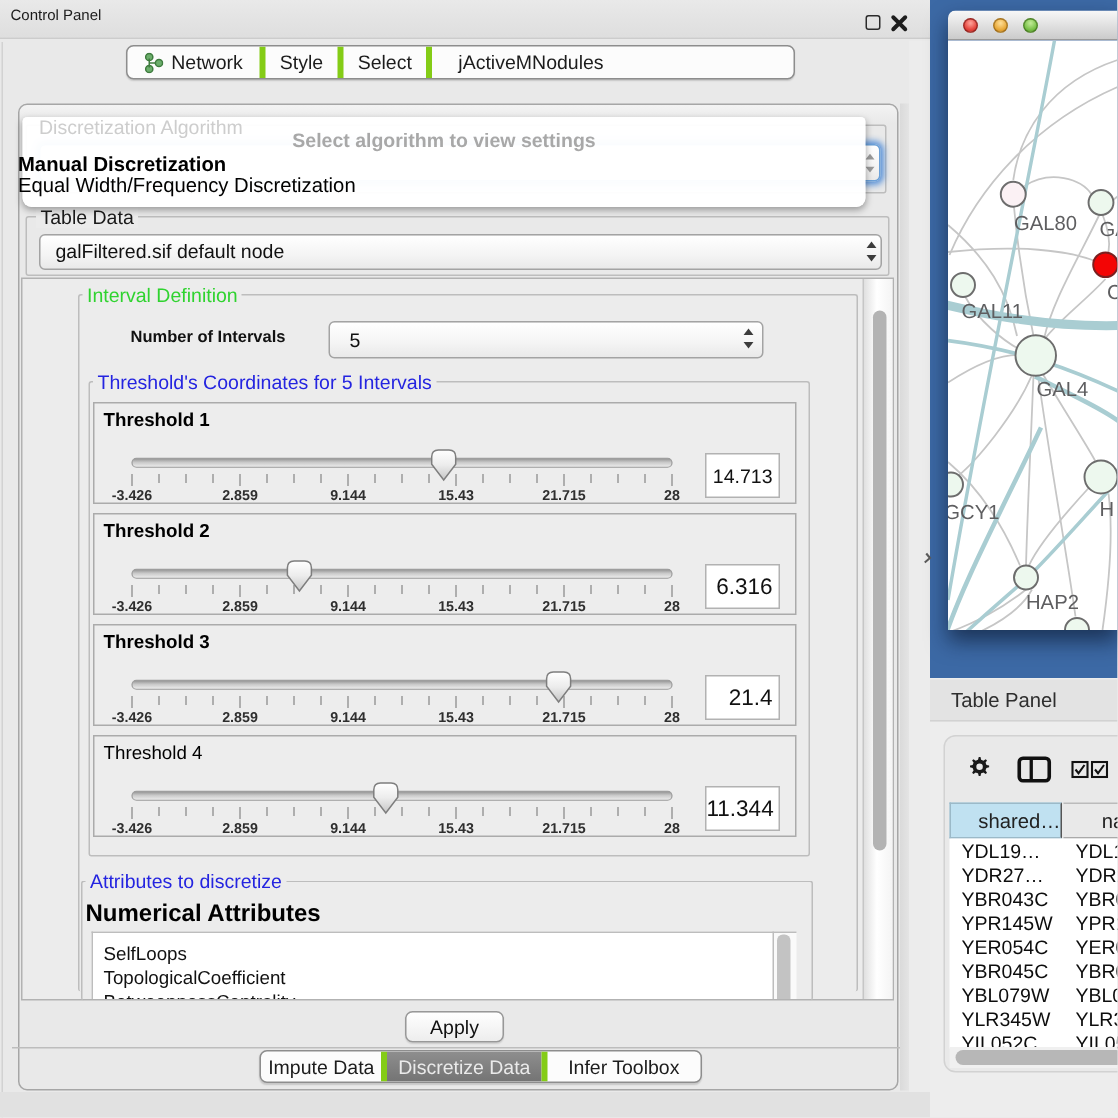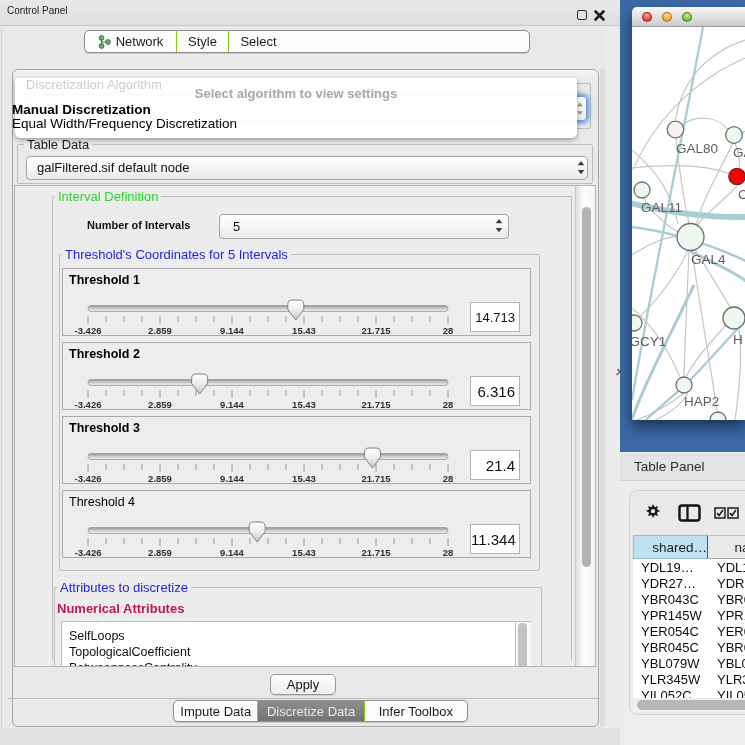--- a/index.html
+++ b/index.html
@@ -1,20 +1,20 @@
 <!DOCTYPE html>
 <html><head><meta charset="utf-8"><style>
 *{margin:0;padding:0;box-sizing:border-box}
 body{width:745px;height:745px;position:relative;overflow:hidden;
  font-family:"Liberation Sans",sans-serif;background:#e7e7e7}
 .abs{position:absolute}
 .seg{position:absolute;display:flex;border:1px solid #8d8d8d;border-radius:5px;
  background:#fcfcfc;overflow:hidden;box-shadow:0 1px 1px rgba(0,0,0,0.15)}
 .seg div{display:flex;align-items:center;justify-content:center;font-size:13px;color:#1c1c1c;
- border-right:1px solid #84cc16}
+ border-right:4px solid #84cc16}
 .seg div:last-child{border-right:none}
 .seg .on{background:linear-gradient(#8e8e8e,#747474);color:#eaeaea}
 .grouplab{position:absolute;font-size:13px;background:#ececec;padding:0 3px;z-index:3}
 .gborder{position:absolute;border:1px solid #bdbdbd;border-radius:2px}
 .combo{position:absolute;border:1px solid #a3a3a3;border-radius:4px;
  background:linear-gradient(#ffffff,#f4f4f4 60%,#e9e9e9);font-size:13px;color:#111}
 </style></head><body>
 <div class="abs" style="left:0;top:0;width:620px;height:745px;background:#e9e9e9"></div>
 <div class="abs" style="left:1px;top:28px;width:1px;height:717px;background:#d2d2d2"></div>
 <div class="abs" style="left:0;top:0;width:620px;height:26px;background:linear-gradient(#e9e9e9,#dedede);border-bottom:1px solid #cccccc"></div>
@@ -25,20 +25,21 @@
   </svg>
 <div class="seg" style="left:84px;top:30px;width:446px;height:23px">
 <div style="width:92px"><svg width="13" height="14" style="margin-right:5px">
         <circle cx="3.5" cy="3" r="2.4" fill="#6cae6c" stroke="#3f7c3f"></circle>
         <circle cx="3.5" cy="11" r="2.4" fill="#6cae6c" stroke="#3f7c3f"></circle>
         <circle cx="10" cy="7" r="2.4" fill="#6cae6c" stroke="#3f7c3f"></circle>
         <path d="M3.5,4 L3.5,10 M4,7 L8,7" stroke="#3f7c3f" stroke-width="1"></path>
       </svg>Network</div>
 <div style="width:52px">Style</div>
 <div style="width:59px">Select</div>
+<div style="width:132px">jActiveMNodules</div>
 </div>
 <div class="abs" style="left:12px;top:69px;width:587px;height:658px;border:1px solid #a6a6a6;border-radius:6px;background:linear-gradient(#f3f3f3,#e9e9e9 12px)"></div>
 <div class="gborder" style="left:17px;top:83px;width:574px;height:46px"></div>
 <div class="grouplab" style="left:23px;top:77px;color:#cdcdcd;background:transparent;z-index:12">Discretization Algorithm</div>
 <div class="combo" style="left:26px;top:96px;width:561px;height:25px;border:1.5px solid #6aa0d8;box-shadow:0 0 4px 2px rgba(80,140,215,0.95)"></div>
 <svg class="abs" style="left:575px;top:101px" width="10" height="16">
     <path d="M5,1.5 L8,5.3 L2,5.3 Z" fill="#9a9a9a"></path>
     <path d="M5,14 L8,10.2 L2,10.2 Z" fill="#9a9a9a"></path>
   </svg>
 <div class="gborder" style="left:17px;top:144px;width:576px;height:40px"></div>
@@ -244,21 +245,21 @@
       <text x="169" y="64.5" font-size="9.5" font-weight="bold" fill="#2e2e2e" text-anchor="middle" font-family="Liberation Sans, sans-serif">9.144</text>
       <text x="241" y="64.5" font-size="9.5" font-weight="bold" fill="#2e2e2e" text-anchor="middle" font-family="Liberation Sans, sans-serif">15.43</text>
       <text x="313" y="64.5" font-size="9.5" font-weight="bold" fill="#2e2e2e" text-anchor="middle" font-family="Liberation Sans, sans-serif">21.715</text>
       <text x="385" y="64.5" font-size="9.5" font-weight="bold" fill="#2e2e2e" text-anchor="middle" font-family="Liberation Sans, sans-serif">28</text>
       <path d="M186.2,40.5 L186.2,35.5 Q186.2,31 190.7,31 L197.7,31 Q202.2,31 202.2,35.5 L202.2,40.5 L194.2,51 Z" fill="url(#thg)" stroke="#7e7e7e" stroke-width="1"></path>
     </svg>
     <div style="position:absolute;left:407px;top:33px;width:50px;height:30px;background:#fff;border:1px solid #b2b2b2;font-size:15px;color:#111;text-align:right;padding:0 4px 0 0;line-height:29px">11.344</div>
   </div>
 <div class="gborder" style="left:54px;top:587px;width:488px;height:80px;border-bottom:none"></div>
 <div class="grouplab" style="left:57px;top:580px;color:#2424e0">Attributes to discretize</div>
-<div class="abs" style="left:57px;top:601px;font-size:13px;font-weight:bold;color:#be185d">Numerical Attributes</div>
+<div class="abs" style="left:57px;top:601px;font-size:16px;font-weight:bold;color:#000000">Numerical Attributes</div>
 <div class="abs" style="left:61px;top:621px;width:455px;height:45px;background:#fff;border:1px solid #bdbdbd;border-bottom:none;overflow:hidden;font-size:12.5px;color:#111">
     <div style="padding:6px 0 0 7px;line-height:16.2px">SelfLoops<br>TopologicalCoefficient<br>BetweennessCentrality</div>
   </div>
 <div class="abs" style="left:516px;top:621px;width:15px;height:45px;background:#fafafa;border-top:1px solid #bdbdbd"></div>
 <div class="abs" style="left:518px;top:623px;width:9px;height:43px;background:#c3c3c3;border-radius:4px 4px 0 0"></div>
 <div class="abs" style="left:270px;top:674px;width:66px;height:21px;border:1px solid #989898;border-radius:5px;background:linear-gradient(#ffffff,#ededed);font-size:13px;color:#111;text-align:center;line-height:19px;box-shadow:0 1px 1px rgba(0,0,0,0.12)">Apply</div>
 <div class="abs" style="left:8px;top:698px;width:597px;height:1px;background:#bdbdbd"></div>
 <div class="seg" style="left:173px;top:700px;width:295px;height:22px">
 <div style="width:85px">Impute Data</div>
 <div class="on" style="width:107px">Discretize Data</div>

